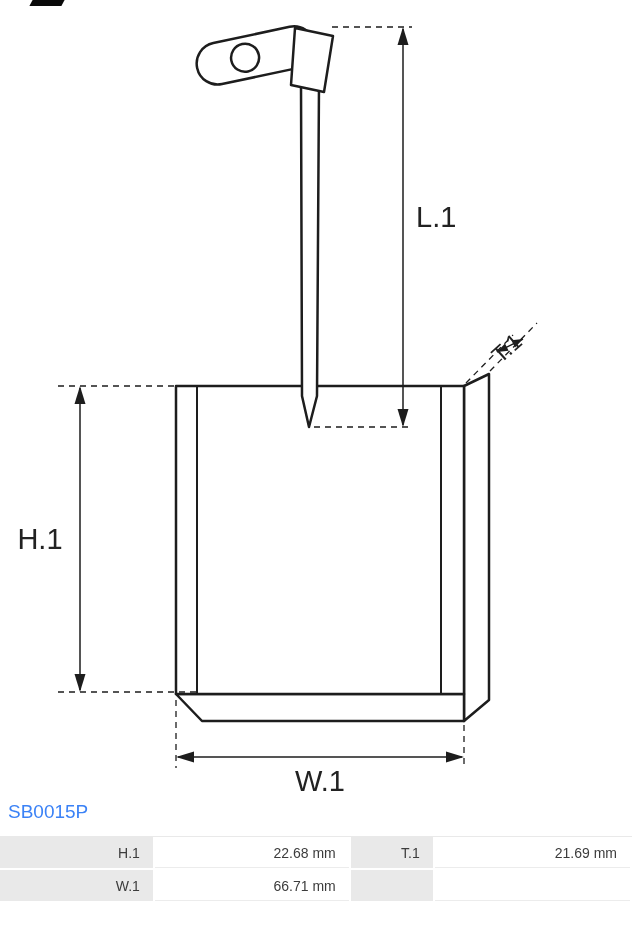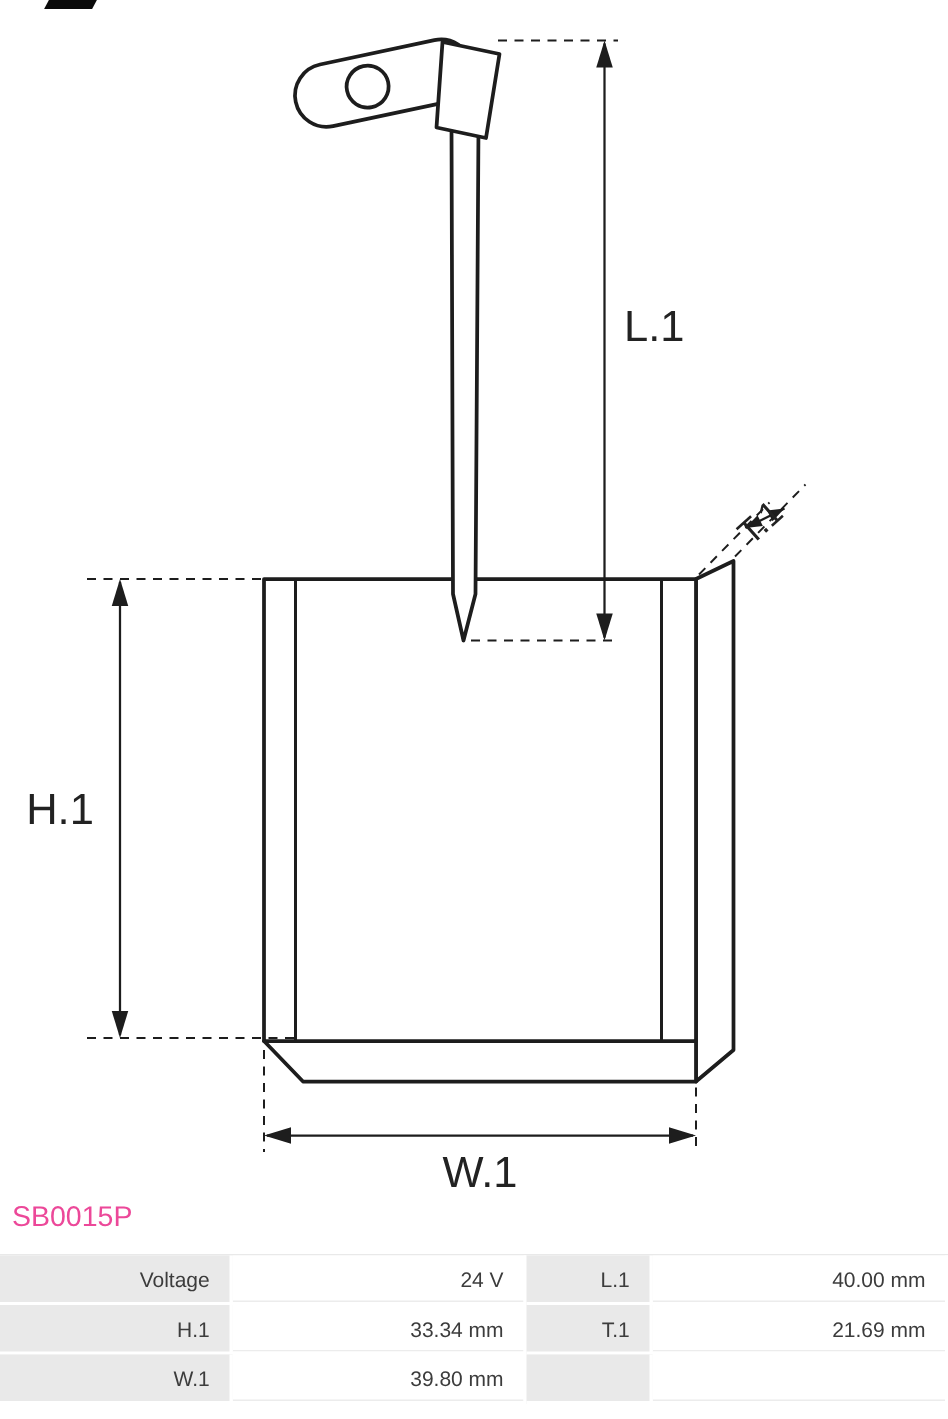--- a/index.html
+++ b/index.html
@@ -8,21 +8,21 @@
     font-family:"Liberation Sans",sans-serif;
   }
   .corner-artifact{
     position:absolute;top:0;left:31px;width:32px;height:6px;background:#0a0a0a;
     transform:skewX(-28deg);
   }
   svg.drawing{display:block;}
   .dim-label{font-family:"Liberation Sans",sans-serif;font-size:29px;fill:#222222;}
   .dim-label-small{font-family:"Liberation Sans",sans-serif;font-size:23px;fill:#222222;}
   .part-number{
-    color:#ec4899;font-size:19px;line-height:19px;
+    color:#3b82f6;font-size:19px;line-height:19px;
     padding:7px 0 15px 8px;
   }
   table.specs{
     width:100%;border-collapse:separate;border-spacing:0;table-layout:fixed;
     font-size:14px;color:#3c3c3c;border-top:1px solid #e9e9e9;
   }
   table.specs td{
     height:31px;padding:0 13px;text-align:right;vertical-align:middle;
     border-right:2px solid #ffffff;border-bottom:2px solid #ffffff;
     overflow:hidden;white-space:nowrap;
@@ -95,31 +95,25 @@
 
 <table class="specs">
   <colgroup>
     <col style="width:24.5%">
       <col style="width:31%">
       <col style="width:13.3%">
       <col style="width:31.2%">
   </colgroup>
   <tbody>
     <tr>
-      <td class="label">Voltage</td>
-      <td class="value">24 V</td>
-      <td class="label">L.1</td>
-      <td class="value">40.00 mm</td>
-    </tr>
-    <tr>
       <td class="label">H.1</td>
-      <td class="value">33.34 mm</td>
+      <td class="value">22.68 mm</td>
       <td class="label">T.1</td>
       <td class="value">21.69 mm</td>
     </tr>
     <tr>
       <td class="label">W.1</td>
-      <td class="value">39.80 mm</td>
+      <td class="value">66.71 mm</td>
       <td class="label"></td>
       <td class="value"></td>
     </tr>
   </tbody>
 </table>
 
 </body></html>

